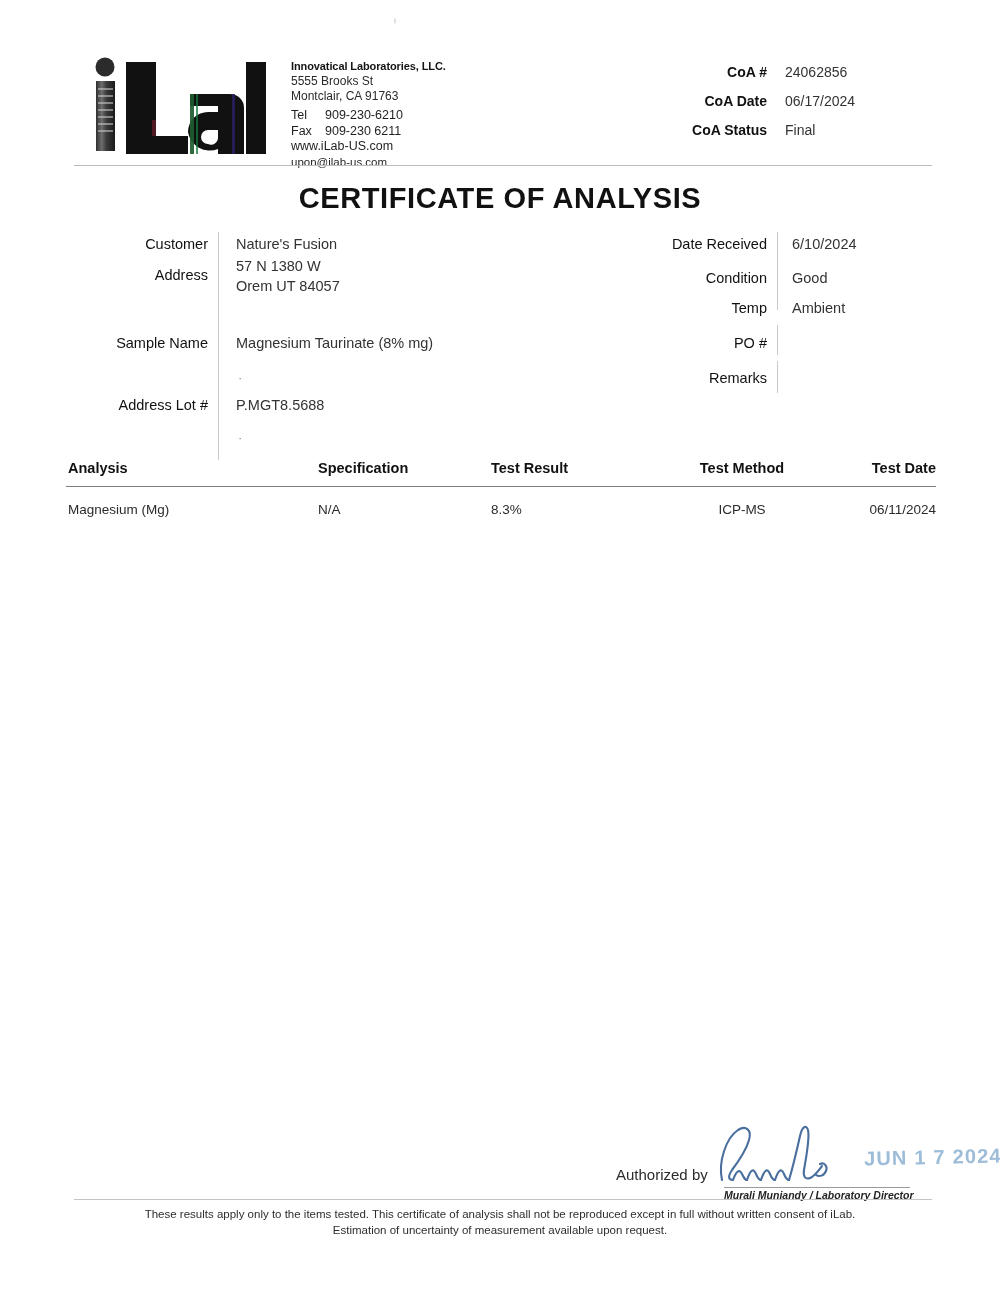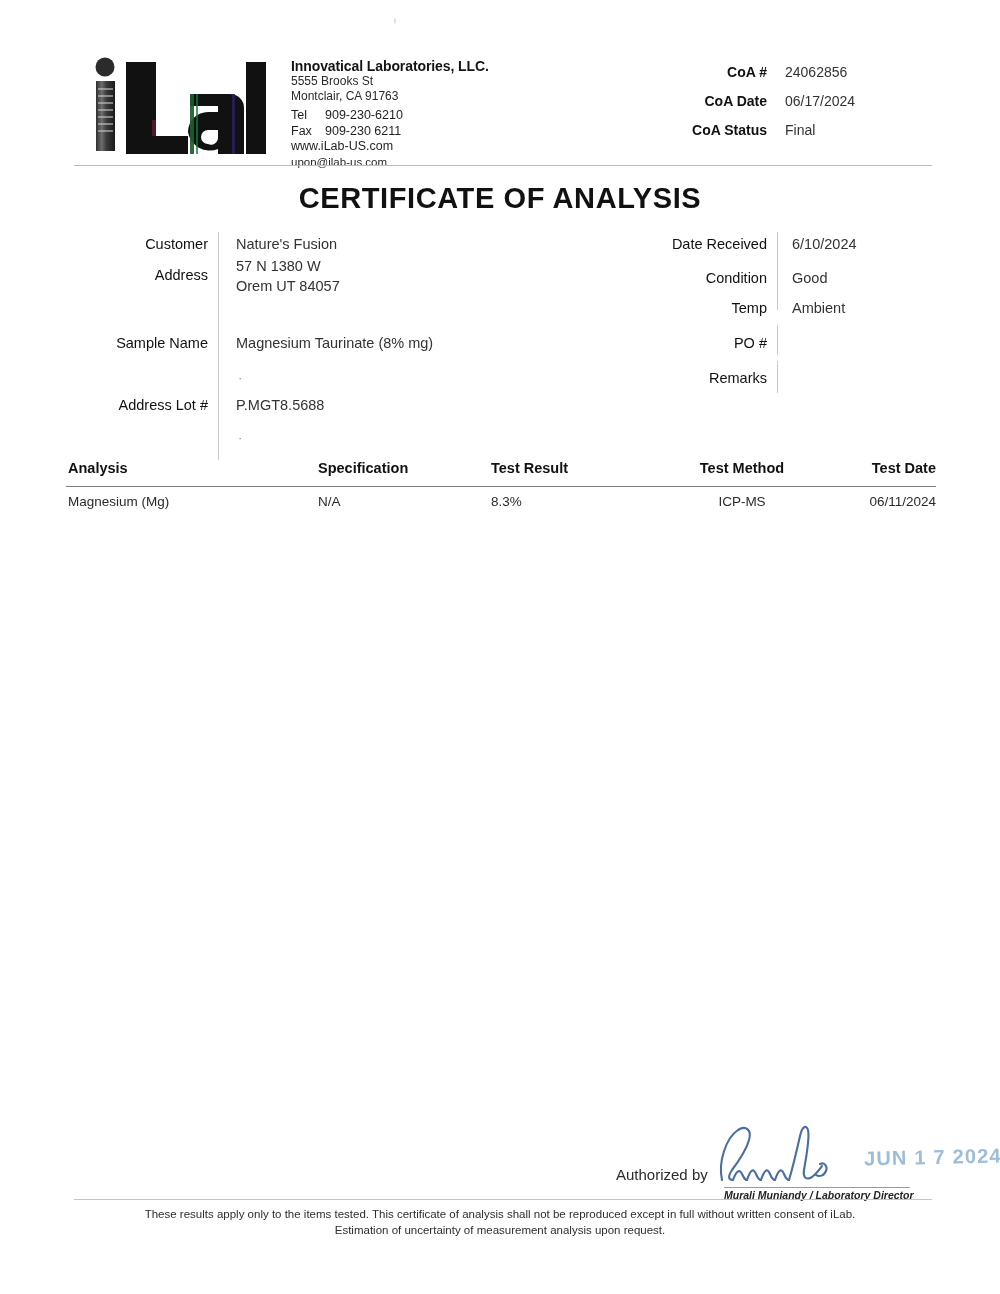--- a/index.html
+++ b/index.html
@@ -33,21 +33,21 @@
     width: 180px; height: 104px;
   }
   .logo-svg { display: block; }
 
   .company {
     position: absolute;
     left: 291px; top: 10px;
     width: 230px;
   }
   .company-name {
-    font-size: 14px;
+    font-size: 11px;
     font-weight: bold;
     color: #141414;
     letter-spacing: -0.1px;
     line-height: 16px;
   }
   .company-line {
     font-size: 12px;
     color: #2a2a2a;
     line-height: 14.5px;
   }
@@ -177,21 +177,21 @@
   }
   .t-rule {
     position: absolute;
     left: 66px; top: 26px;
     width: 870px; height: 1px;
     background: #7d7d7d;
   }
   .t-row {
     position: relative;
     height: 26px;
-    margin-top: 8px;
+    margin-top: 16px;
   }
   .c {
     position: absolute;
     font-size: 13.5px;
     color: #2b2b2b;
   }
   .c-head {
     font-size: 14.5px;
     font-weight: bold;
     color: #111;
@@ -418,16 +418,16 @@
     </svg>
 
     <div class="sig-line"></div>
     <div class="sig-name">Murali Muniandy / Laboratory Director</div>
     <div class="stamp">JUN 1 7 2024</div>
   </div>
 
   <div class="rule-footer"></div>
   <div class="footer">
     <div>These results apply only to the items tested. This certificate of analysis shall not be reproduced except in full without written consent of iLab.</div>
-    <div>Estimation of uncertainty of measurement analysis upon request.</div>
+    <div>Estimation of uncertainty of measurement available upon request.</div>
   </div>
 
 </div>
 
 </body></html>

